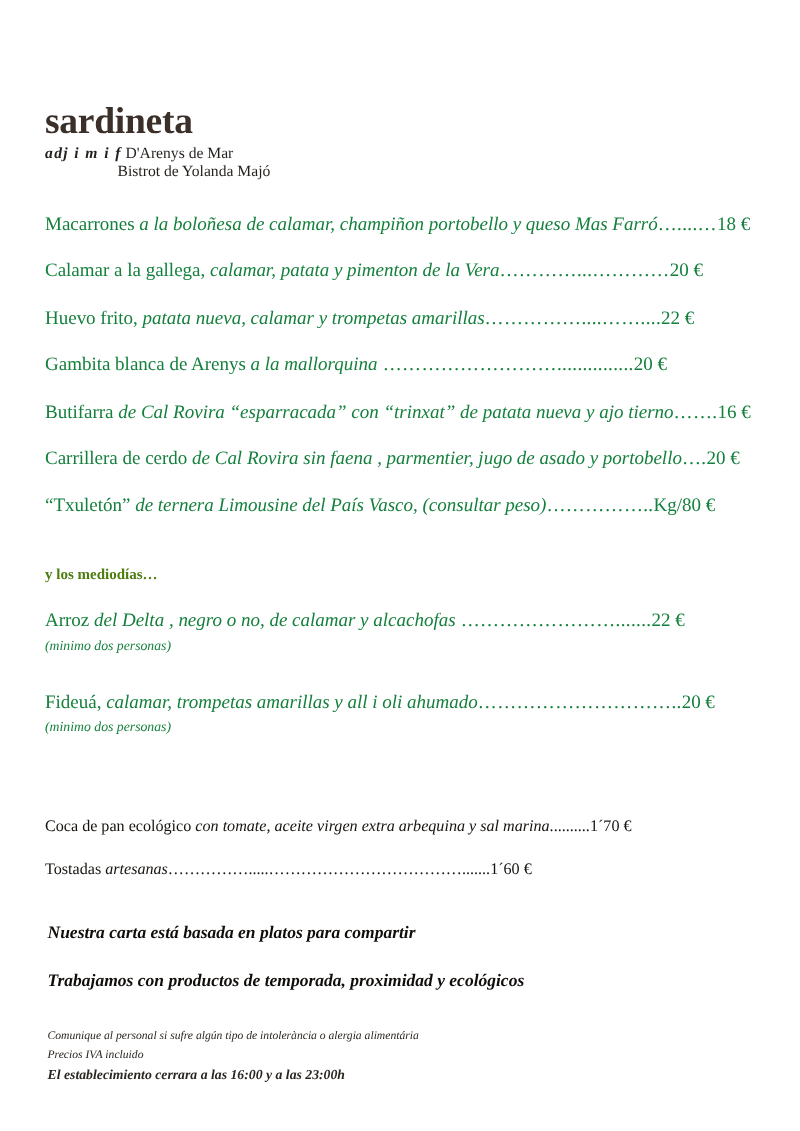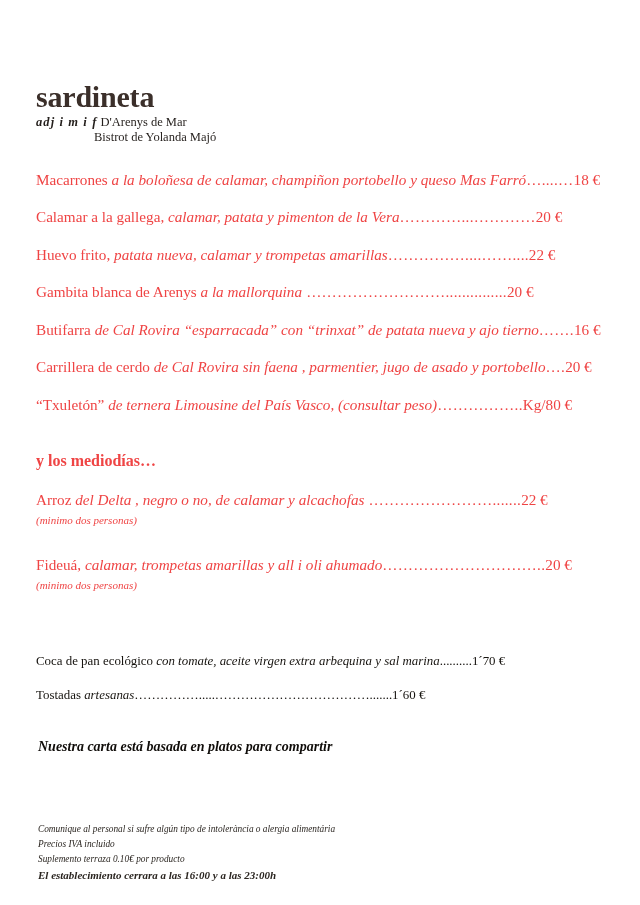--- a/index.html
+++ b/index.html
@@ -64,43 +64,43 @@
   .menu {
     position: absolute;
     left: 36px;
     top: 172px;
     width: 548px;
   }
 
   .dish {
     font-size: 15.2px;
     line-height: 1.05;
-    color: #ef4444;
+    color: #15803d;
     margin-bottom: 21.5px;
     white-space: nowrap;
     overflow: visible;
   }
   .dish .name { font-style: normal; }
   .dish .desc { font-style: italic; }
   .dish .leader { font-style: normal; letter-spacing: 0.3px; }
   .dish .price { font-style: normal; }
 
   .subnote {
     display: block;
     font-style: italic;
     font-size: 11px;
     line-height: 1.05;
     margin-top: 7px;
   }
 
   
   .section-heading {
     font-weight: bold;
-    font-size: 16px;
-    color: #ef4444;
+    font-size: 12px;
+    color: #4d7c0f;
     margin: 0 0 22px 0;
   }
   .midday { margin-top: 39px; }
   .midday .dish { margin-bottom: 10px; }
   .midday .dish.spaced { margin-top: 31px; }
 
   
   .snacks {
     position: absolute;
     left: 36px;
@@ -212,22 +212,22 @@
     <div class="snack">
       <span class="name">Coca de pan ecológico </span><span class="desc">con tomate, aceite virgen extra arbequina y sal marina</span><span class="leader">..........</span><span class="price">1´70  €</span>
     </div>
     <div class="snack">
       <span class="name">Tostadas </span><span class="desc">artesanas</span><span class="leader">…………….....……………………………….......</span><span class="price">1´60  €</span>
     </div>
   </div>
 
   <div class="statements">
     <div class="statement">Nuestra carta está basada en platos para compartir</div>
+    <div class="statement">Trabajamos con productos de temporada, proximidad y ecológicos</div>
   </div>
 
   <div class="fineprint">
     <div class="fp">Comunique al personal si sufre algún tipo de intolerància o alergia alimentária</div>
     <div class="fp">Precios IVA incluido</div>
-    <div class="fp">Suplemento terraza  0.10€ por producto</div>
     <div class="fp strong">El establecimiento cerrara a las 16:00 y a las 23:00h</div>
   </div>
 
 </div>
 
 </body></html>

